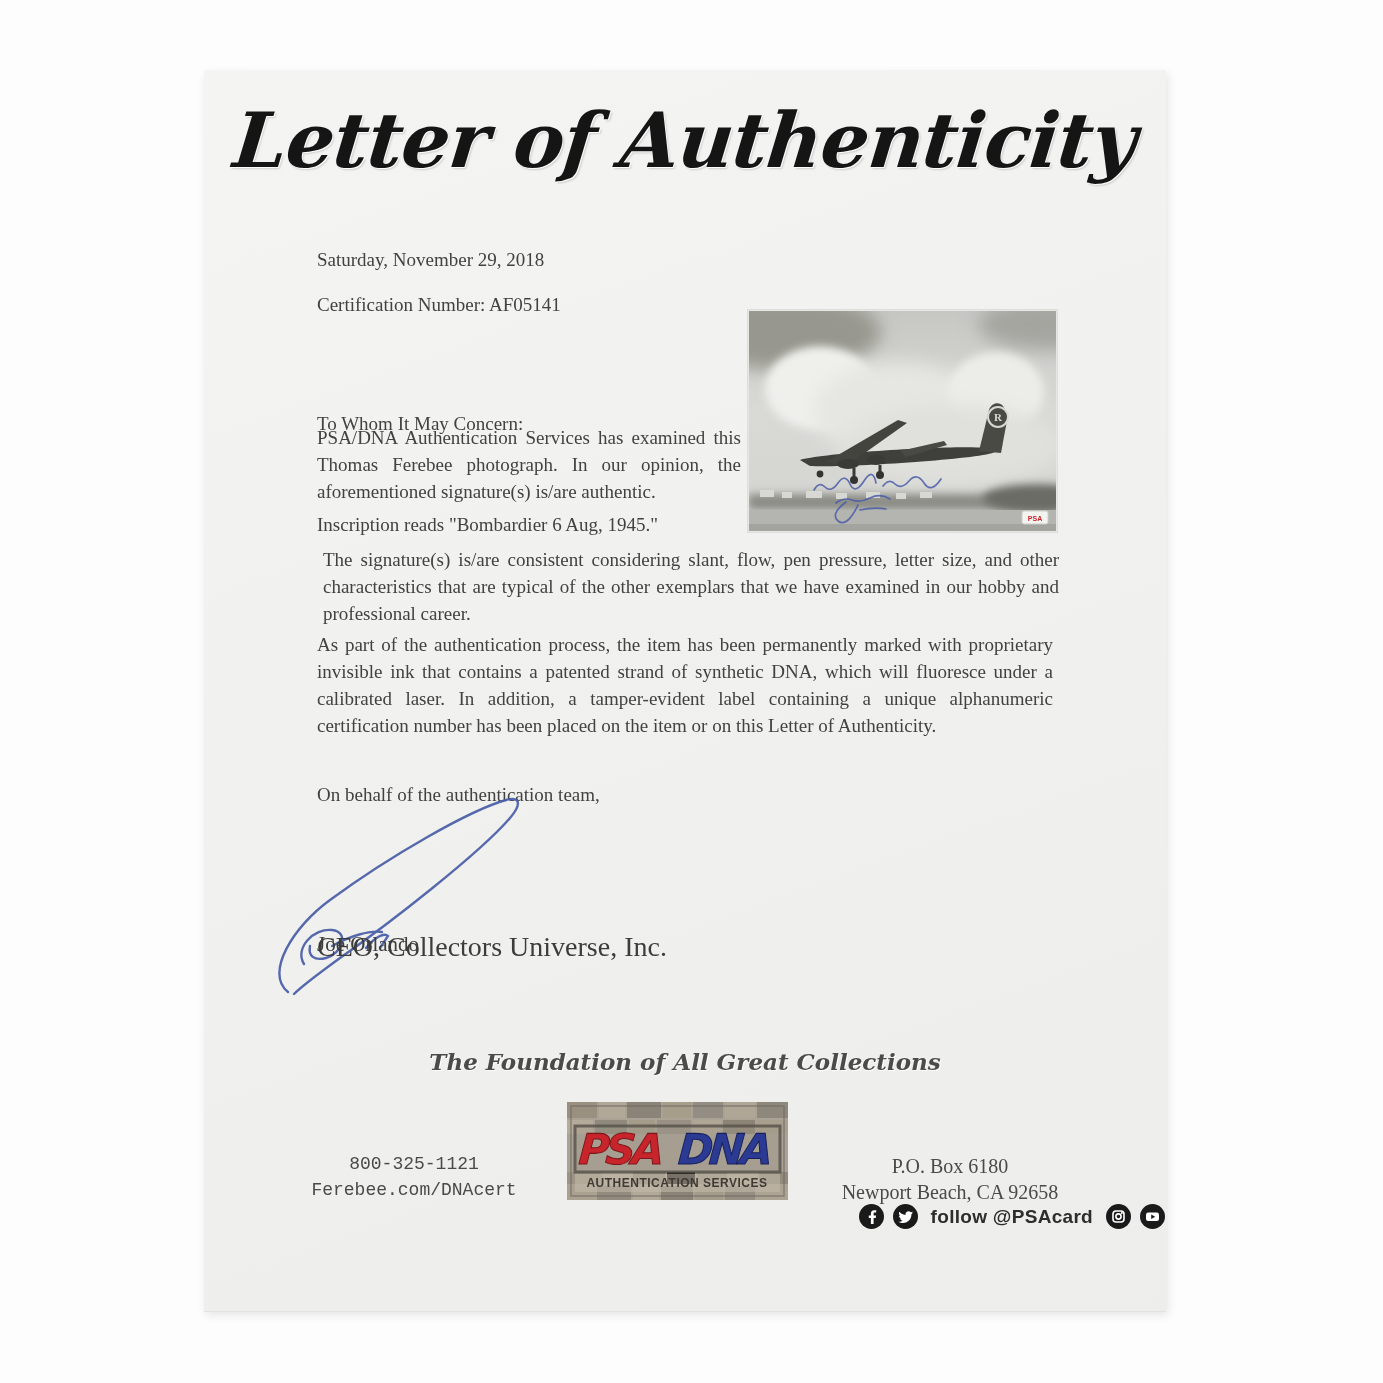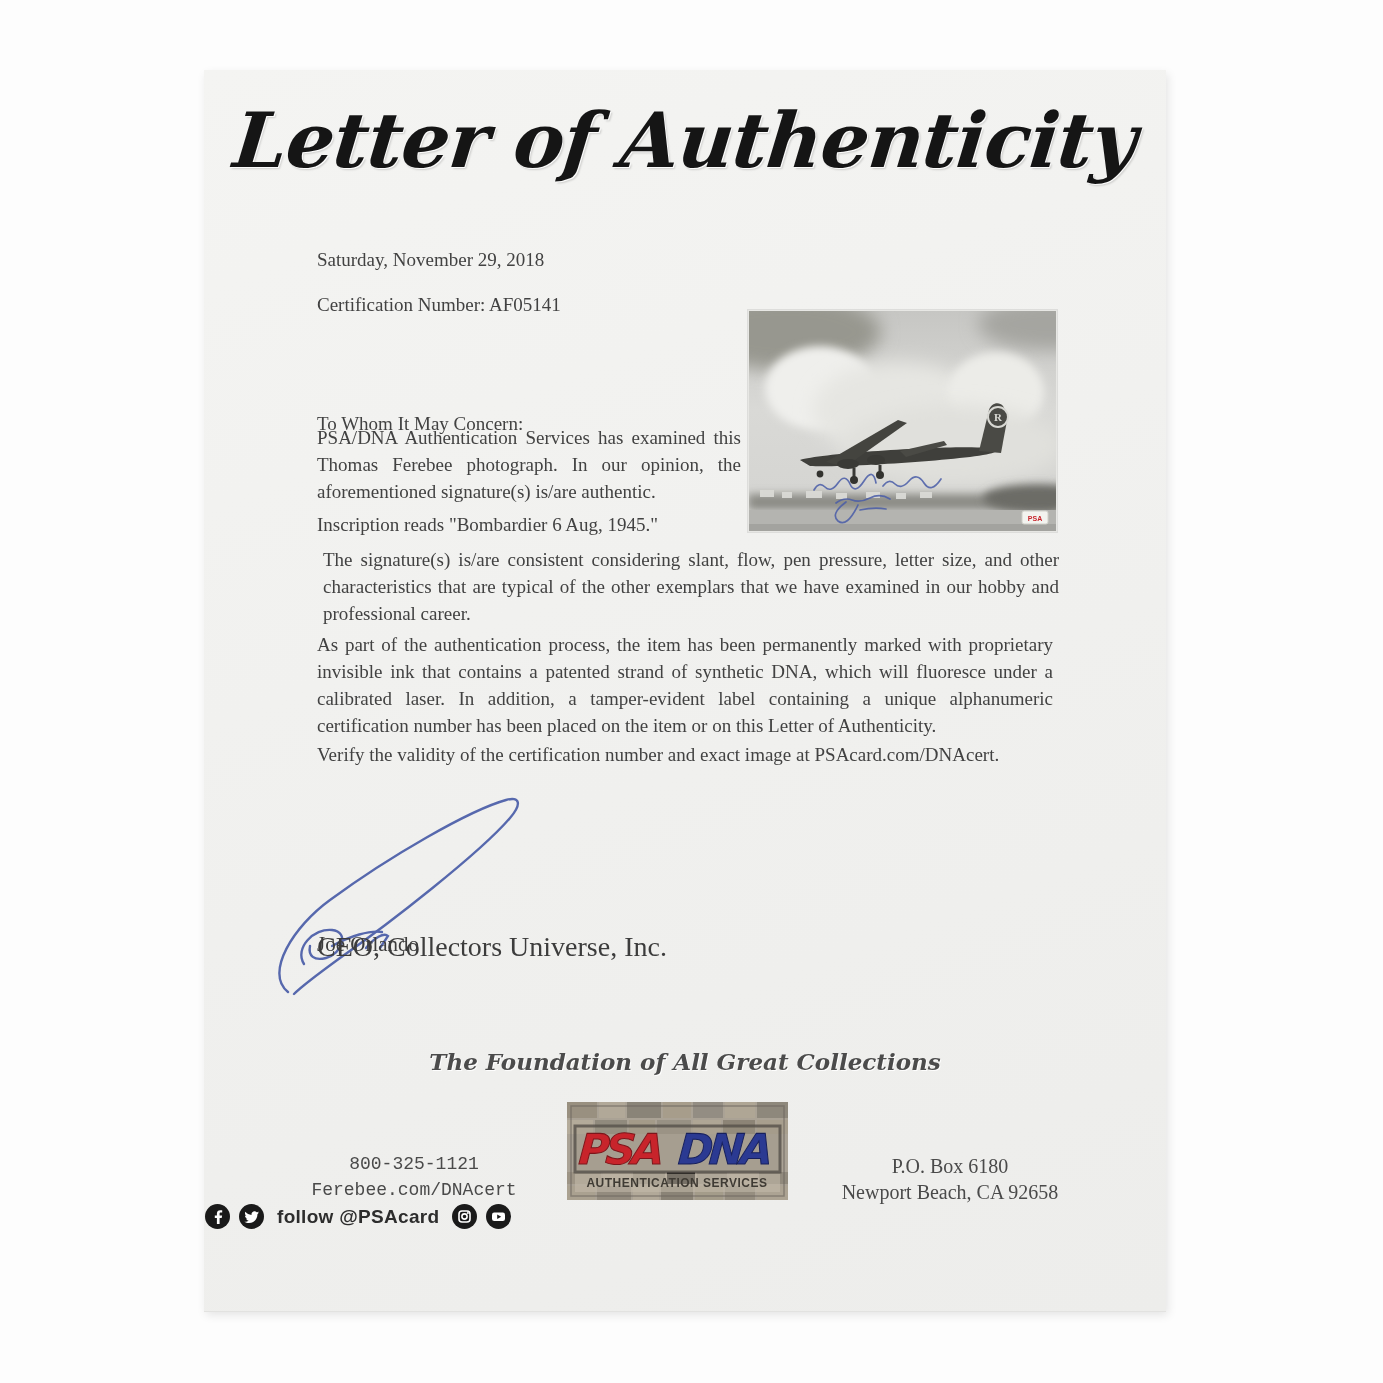--- a/index.html
+++ b/index.html
@@ -31,21 +31,21 @@
   .tagline{
     position:absolute;left:0;top:978px;width:100%;text-align:center;
     font-family:"DejaVu Serif", serif;font-style:italic;font-weight:700;
     font-size:23px;color:#4b4b4b;text-shadow:1px 1px 0 rgba(255,255,255,0.9);
   }
   .logo-wrap{position:absolute;left:363px;top:1032px;width:221px;height:98px;}
   .footer-left{position:absolute;left:96px;top:1081px;width:228px;text-align:center;font-size:18px;line-height:26px;color:#4a4a4a;font-family:Liberation Mono, monospace;}
   .footer-right{position:absolute;left:618px;top:1083px;width:256px;text-align:center;font-size:20px;line-height:26px;color:#4a4a4a;}
   .social-row{
     position:absolute;left:0;top:1133px;width:100%;
-    display:flex;align-items:center;justify-content:flex-start;gap:7px;
+    display:flex;align-items:center;justify-content:flex-end;gap:7px;
   }
   .social-row .follow{
     font-family:"Liberation Sans", sans-serif;font-weight:700;
     font-size:19px;color:#2d2d2d;margin:0 5px;letter-spacing:0.3px;
   }
   .icon{display:block;}
 </style>
 </head>
 <body>
 
@@ -132,22 +132,22 @@
   <div class="bodytext" style="left:113px;top:316px;margin-top:24px;">To Whom It May Concern:</div>
 
   <div class="bodytext just" style="left:113px;top:354px;width:424px;">PSA/DNA Authentication Services has examined this Thomas Ferebee photograph. In our opinion, the aforementioned signature(s) is/are authentic.</div>
 
   <div class="bodytext" style="left:113px;top:441px;width:430px;">Inscription reads "Bombardier 6 Aug, 1945."</div>
 
   <div class="bodytext just" style="left:113px;top:476px;width:736px;margin-left:6px;">The signature(s) is/are consistent considering slant, flow, pen pressure, letter size, and other characteristics that are typical of the other exemplars that we have examined in our hobby and professional career.</div>
 
   <div class="bodytext just" style="left:113px;top:561px;width:736px;">As part of the authentication process, the item has been permanently marked with proprietary invisible ink that contains a patented strand of synthetic DNA, which will fluoresce under a calibrated laser. In addition, a tamper-evident label containing a unique alphanumeric certification number has been placed on the item or on this Letter of Authenticity.</div>
 
-  <div class="bodytext" style="left:113px;top:671px;width:736px;">Verify the validity of the certification number and exact image at PSAcard.com/DNAcert.</div>
-
+
+  <div class="bodytext" style="left:113px;top:711px;width:540px;">On behalf of the authentication team,</div>
 
   <svg class="sig-svg icon" width="290" height="215" viewBox="0 0 290 215">
     <g fill="none" stroke="#4a5da8" stroke-width="2.4" stroke-linecap="round" opacity="0.92">
       <path d="M18,204 C-6,185 24,138 60,112 C120,68 200,22 236,12 C250,8 252,16 240,30 C210,65 120,135 70,170 C48,186 30,200 24,206"></path>
       <path d="M34,176 C24,160 44,140 62,142 C80,144 72,166 56,170 C44,173 38,168 40,158"></path>
       <path d="M62,158 C80,148 100,142 112,144"></path>
       <path d="M96,160 C104,150 114,144 118,148 L110,160"></path>
     </g>
   </svg>
 

